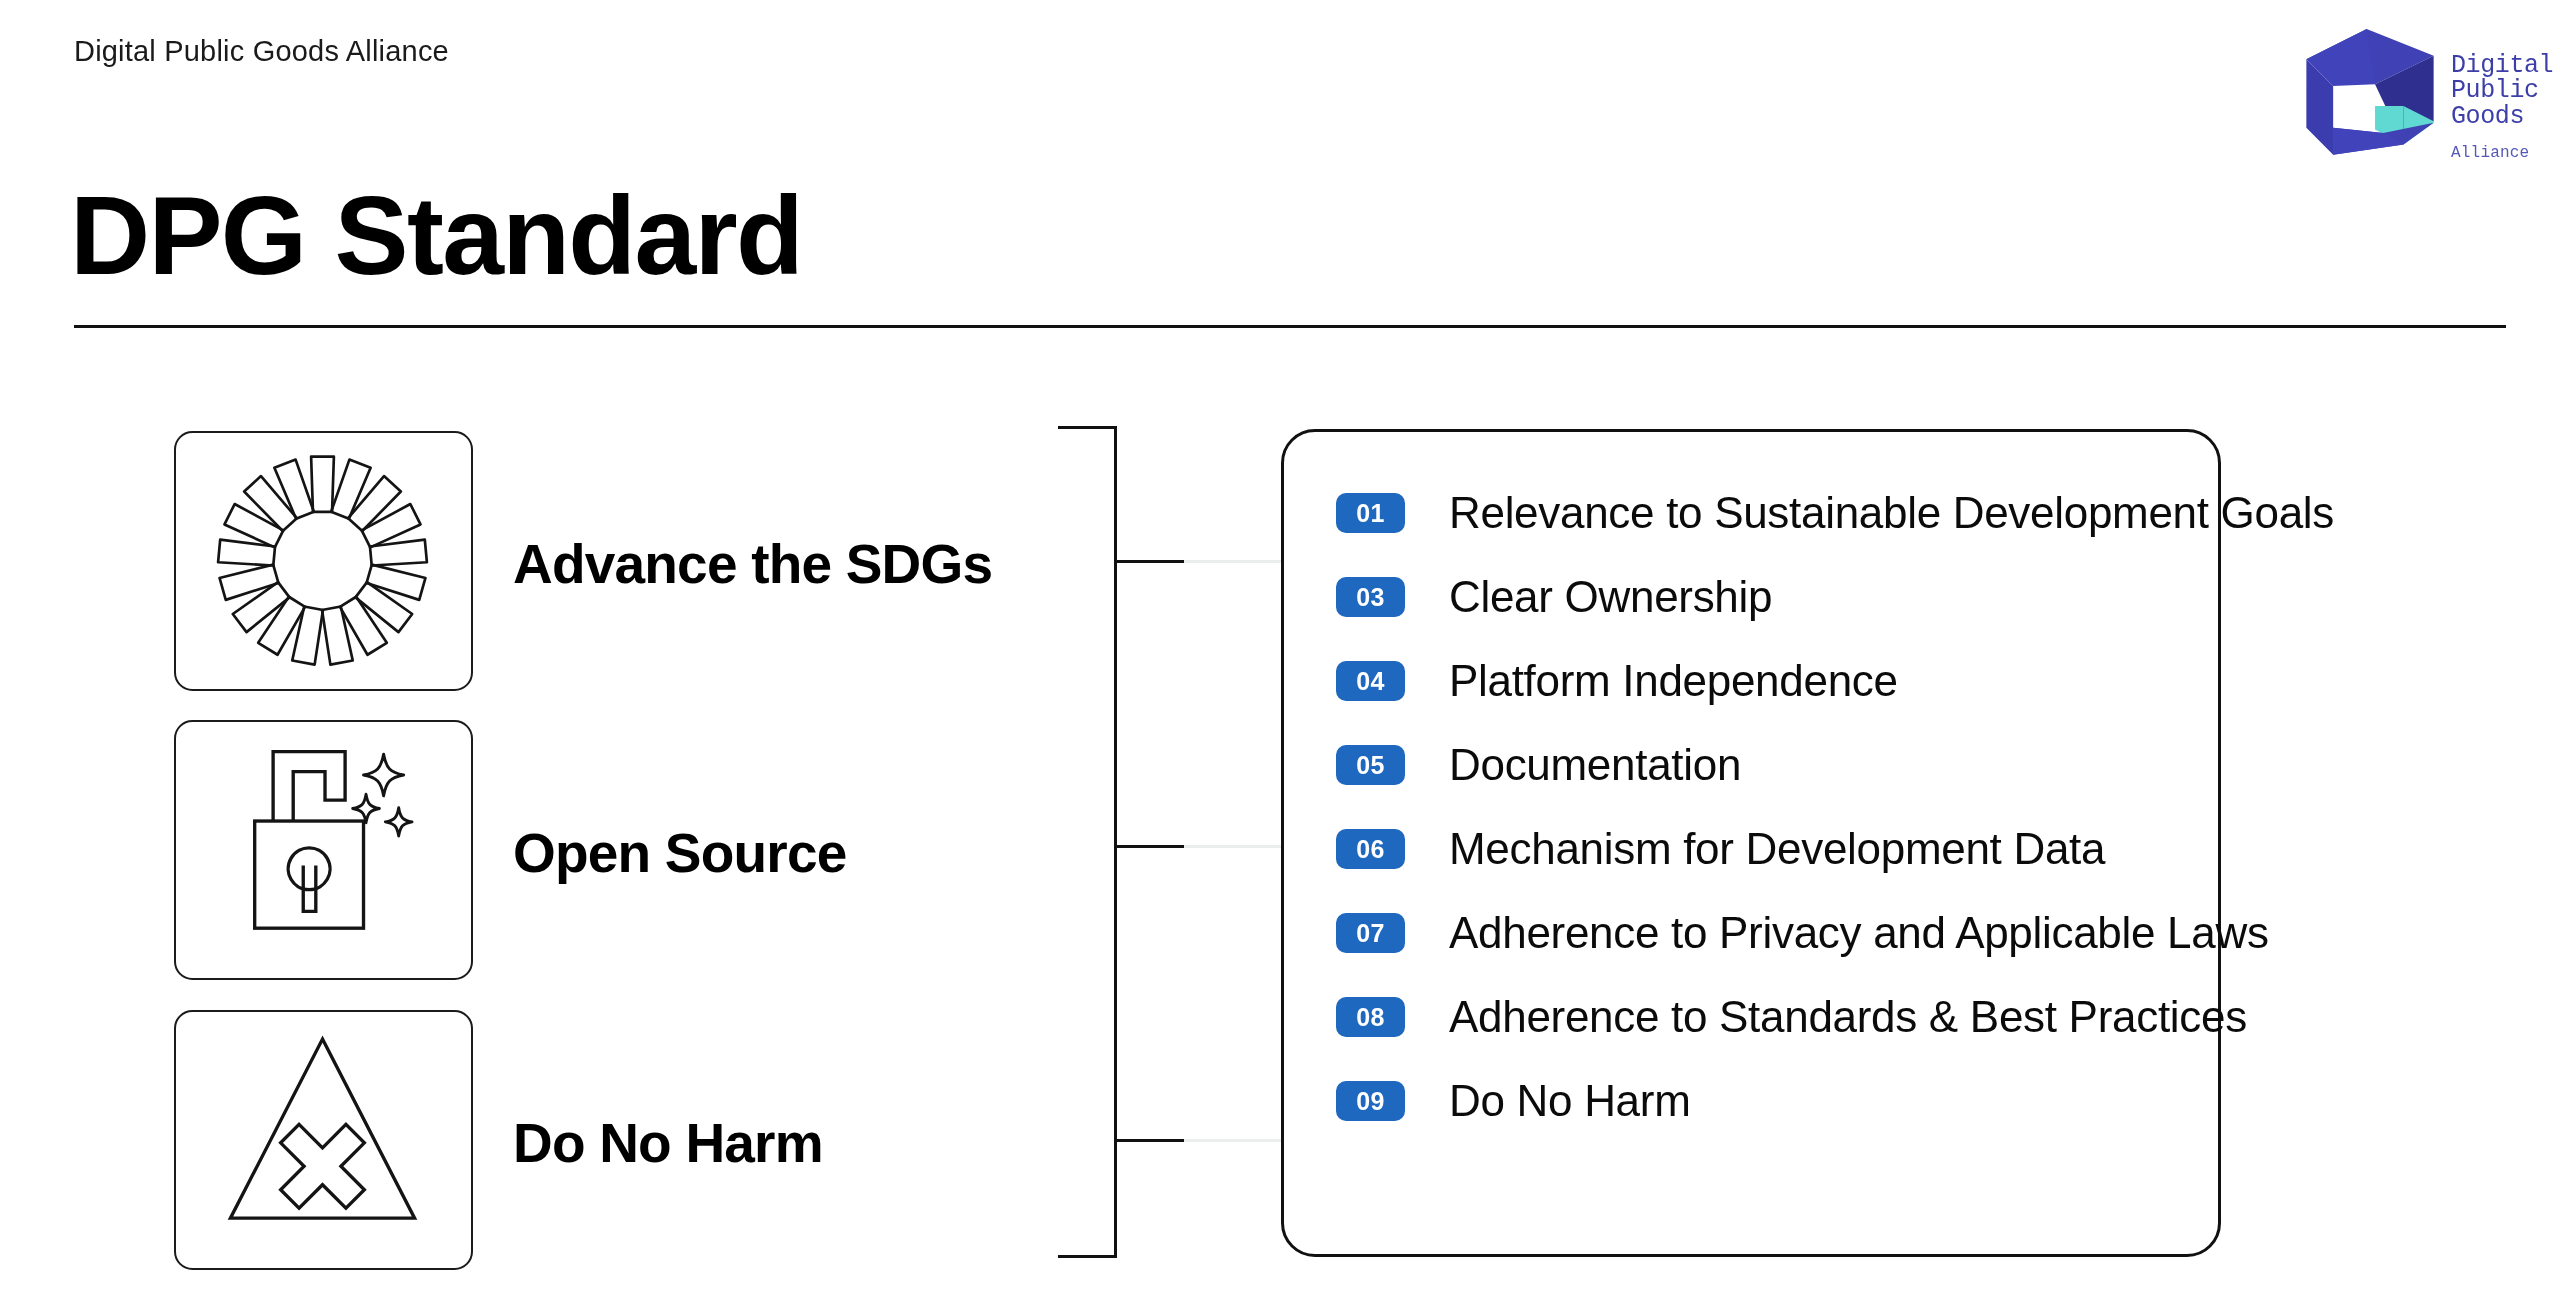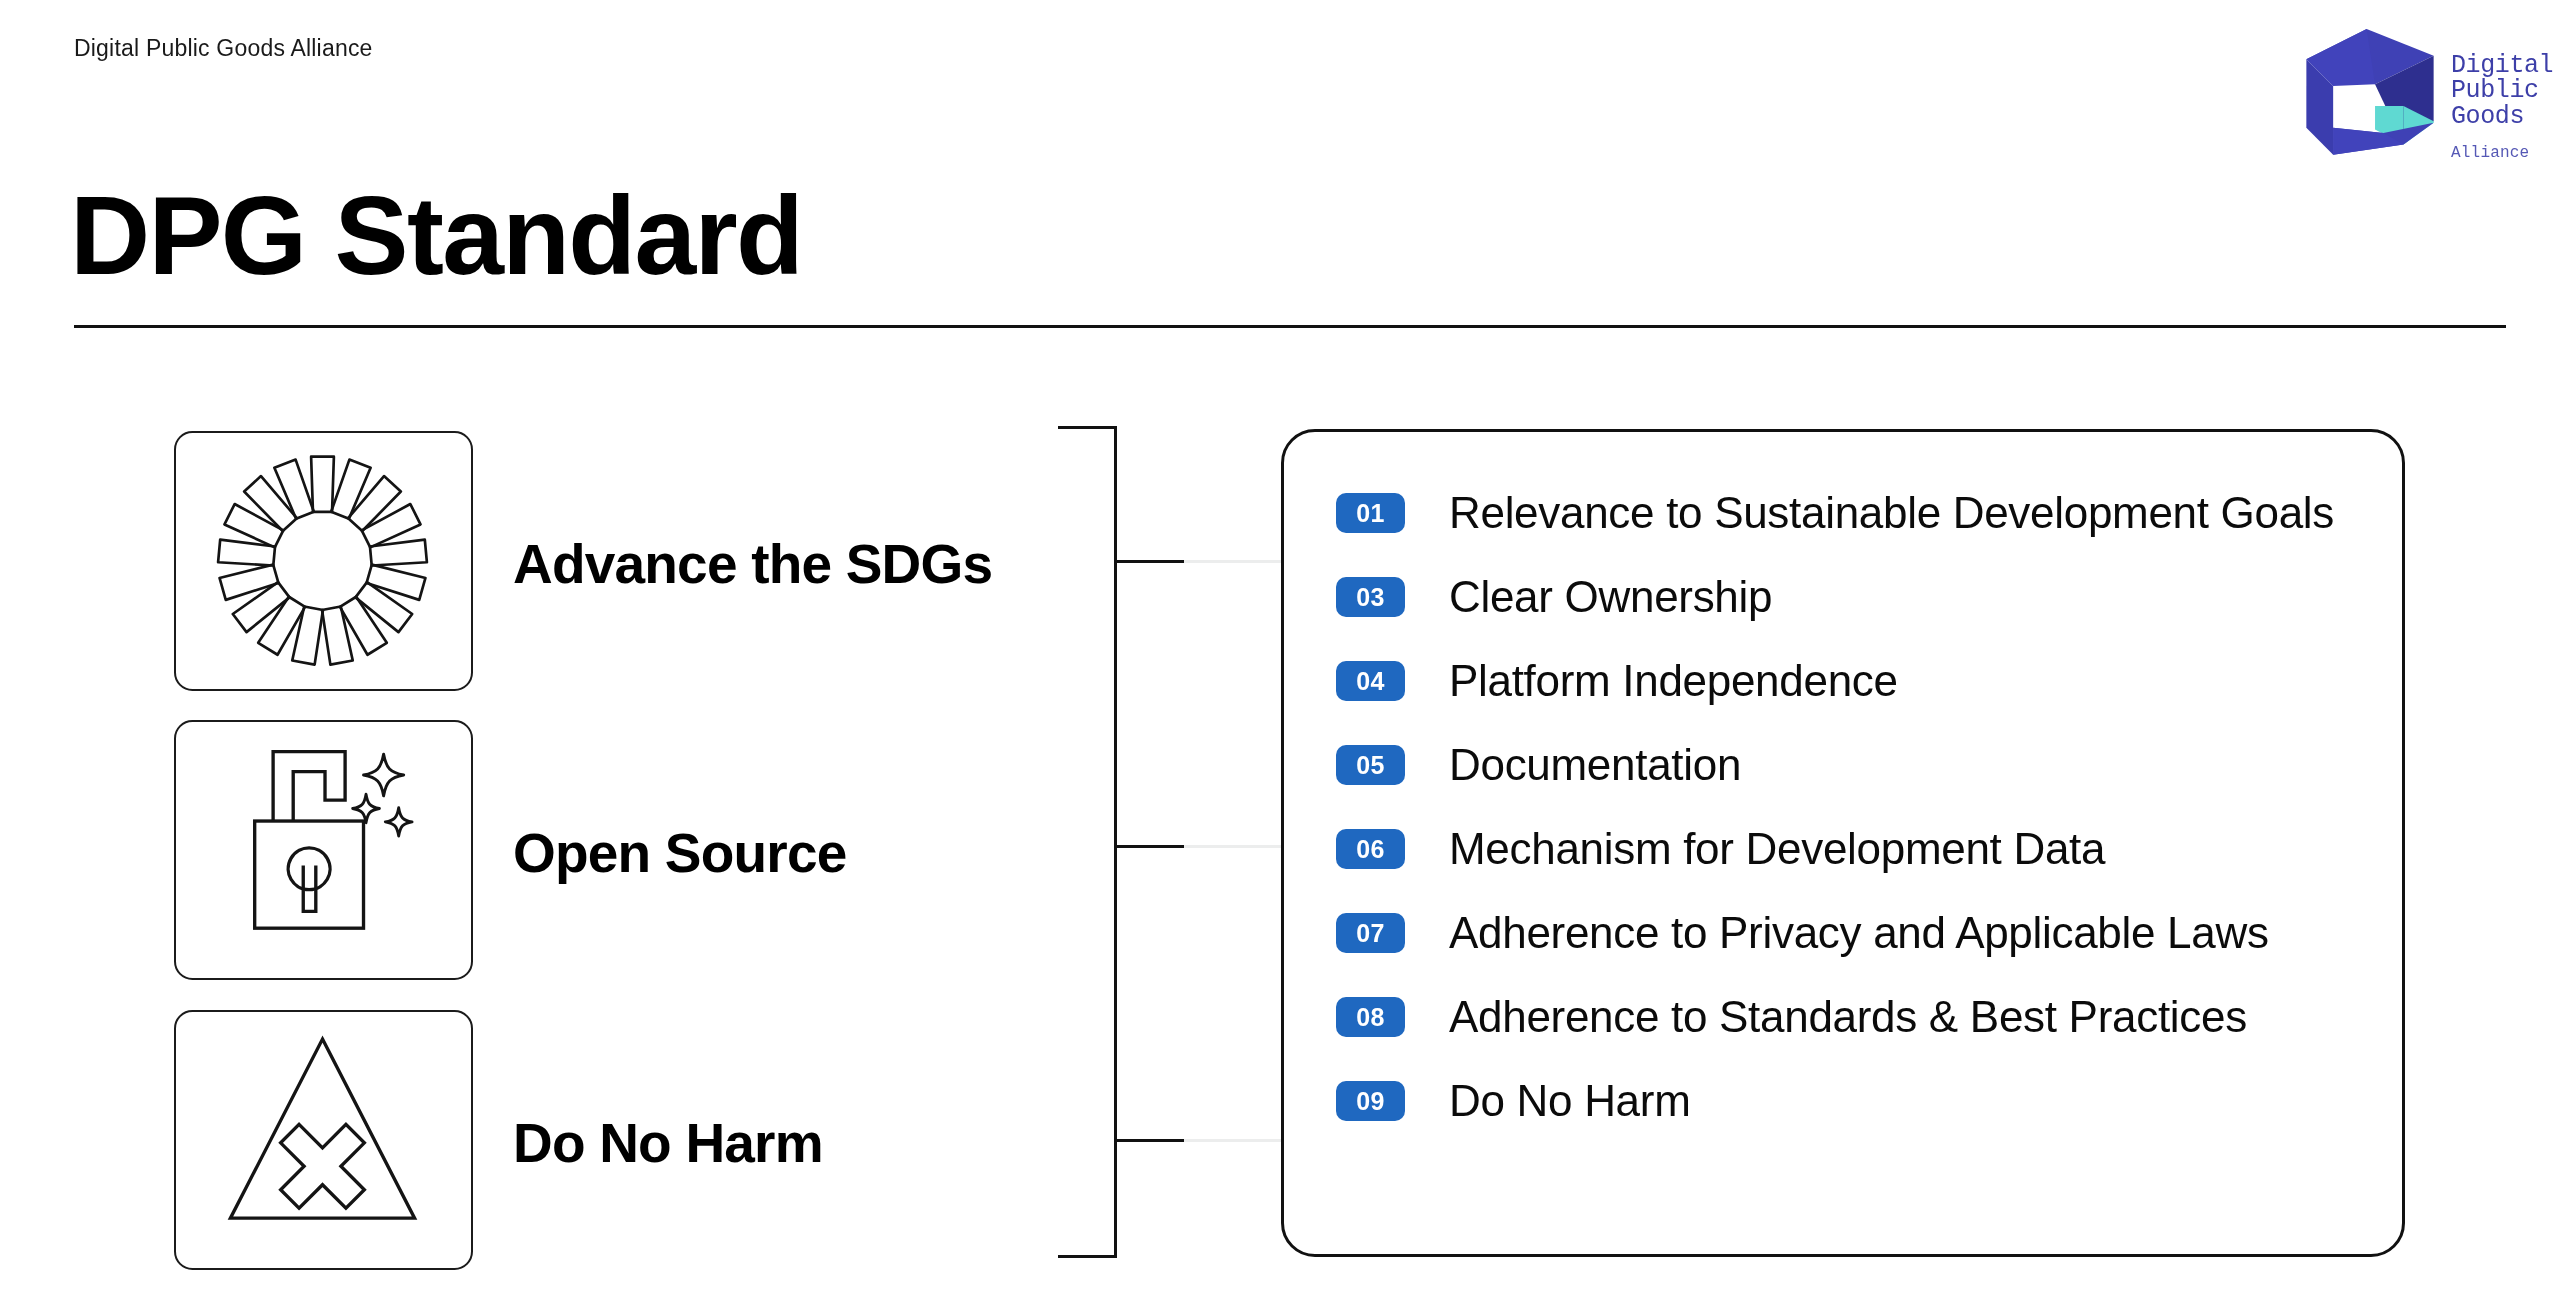--- a/index.html
+++ b/index.html
@@ -18,21 +18,21 @@
     height: 1302px;
     background: #ffffff;
     overflow: hidden;
   }
 
   
   .kicker {
     position: absolute;
     left: 74px;
     top: 35px;
-    font-size: 23px;
+    font-size: 29px;
     font-weight: 400;
     color: #1a1a1a;
     letter-spacing: 0.2px;
     white-space: nowrap;
   }
   .page-title {
     position: absolute;
     left: 70px;
     top: 107px;
     font-size: 111px;
@@ -169,21 +169,21 @@
   }
   #branch-0, #branch-faint-0 { top: 560px; }
   #branch-1, #branch-faint-1 { top: 845px; }
   #branch-2, #branch-faint-2 { top: 1139px; }
 
   
   .req-panel {
     position: absolute;
     left: 1281px;
     top: 429px;
-    width: 1124px;
+    width: 940px;
     height: 828px;
     border: 3.4px solid #111;
     border-radius: 34px;
     box-sizing: border-box;
     background: #fff;
   }
   .req-list {
     position: absolute;
     left: 52px;
     top: 39px;

